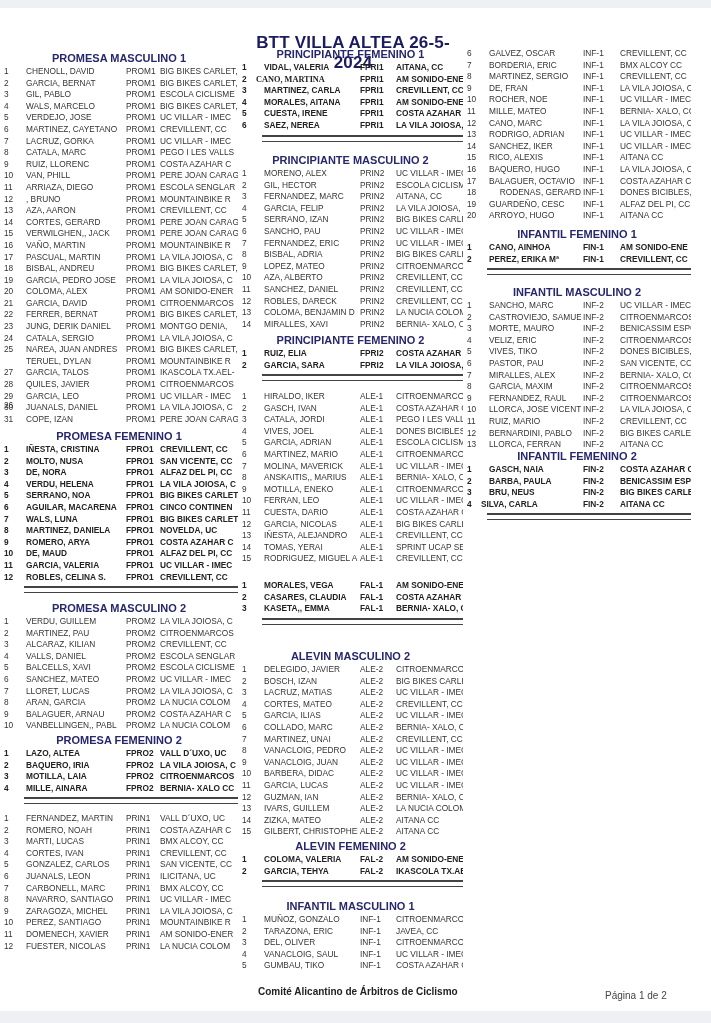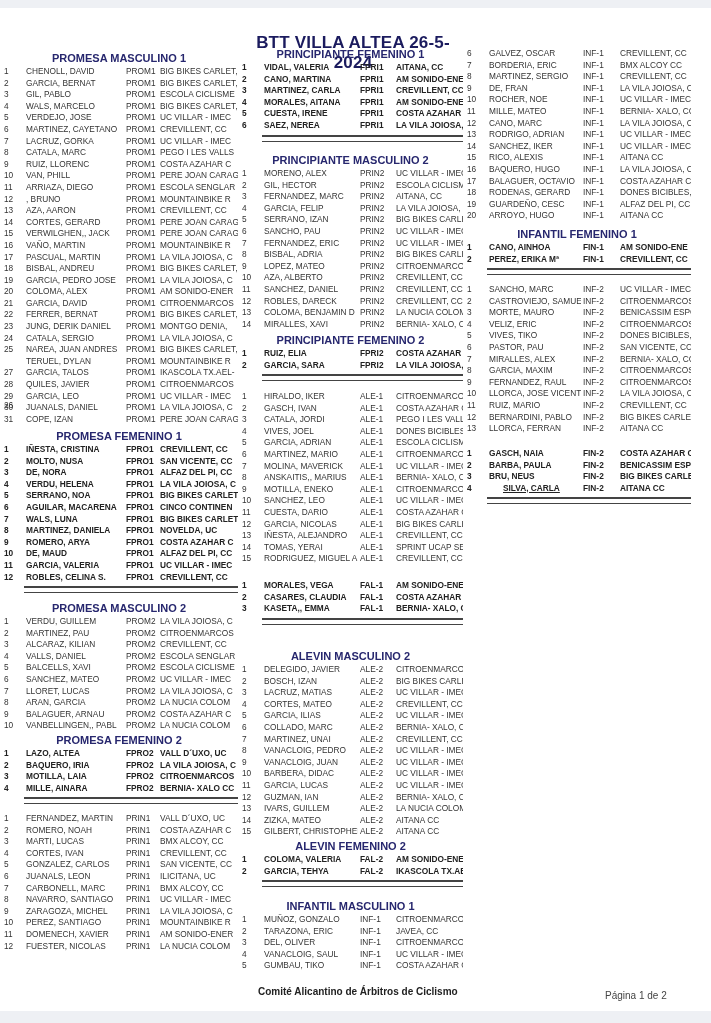--- a/index.html
+++ b/index.html
@@ -459,21 +459,21 @@
   <div class="sec bold" style="top: 38px; left: 238px; width: 225px;">
       <div class="sec-title">PRINCIPIANTE FEMENINO 1</div>
       <div class="row">
         <span class="pos" style="left: 4px; width: 22px;">1</span>
         <span class="name" style="left: 26px; width: 94px;">VIDAL, VALERIA</span>
         <span class="cat" style="left: 122px; width: 34px;">FPRI1</span>
         <span class="club" style="left: 158px; width: 67px;">AITANA, CC</span>
       </div>
       <div class="row">
         <span class="pos" style="left: 4px; width: 22px;">2</span>
-        <span class="name" style="left: 26px; width: 94px;">CANO, MARTINA</span>
+        <span class="name" style="left: 18px; width: 94px; font-family: Liberation Serif, serif;">CANO, MARTINA</span>
         <span class="cat" style="left: 122px; width: 34px;">FPRI1</span>
         <span class="club" style="left: 158px; width: 67px;">AM SONIDO-ENE</span>
       </div>
       <div class="row">
         <span class="pos" style="left: 4px; width: 22px;">3</span>
         <span class="name" style="left: 26px; width: 94px;">MARTINEZ, CARLA</span>
         <span class="cat" style="left: 122px; width: 34px;">FPRI1</span>
         <span class="club" style="left: 158px; width: 67px;">CREVILLENT, CC</span>
       </div>
       <div class="row">
@@ -649,21 +649,21 @@
         <span class="club" style="left: 158px; width: 67px;">BERNIA- XALO, CC</span>
       </div>
       <div class="row">
         <span class="pos" style="left: 4px; width: 22px;">9</span>
         <span class="name" style="left: 26px; width: 94px;">MOTILLA, ENEKO</span>
         <span class="cat" style="left: 122px; width: 34px;">ALE-1</span>
         <span class="club" style="left: 158px; width: 67px;">CITROENMARCOS</span>
       </div>
       <div class="row">
         <span class="pos" style="left: 4px; width: 22px;">10</span>
-        <span class="name" style="left: 26px; width: 94px;">SANCHEZ, LEO</span>
+        <span class="name" style="left: 26px; width: 94px;">FERRAN, LEO</span>
         <span class="cat" style="left: 122px; width: 34px;">ALE-1</span>
         <span class="club" style="left: 158px; width: 67px;">UC VILLAR - IMEC</span>
       </div>
       <div class="row">
         <span class="pos" style="left: 4px; width: 22px;">11</span>
         <span class="name" style="left: 26px; width: 94px;">CUESTA, DARIO</span>
         <span class="cat" style="left: 122px; width: 34px;">ALE-1</span>
         <span class="club" style="left: 158px; width: 67px;">COSTA AZAHAR C</span>
       </div>
       <div class="row">
@@ -923,21 +923,21 @@
         <span class="club" style="left: 157px; width: 71px;">LA VILA JOIOSA, C</span>
       </div>
       <div class="row">
         <span class="pos" style="left: 4px; width: 22px;">17</span>
         <span class="name" style="left: 26px; width: 92px;">BALAGUER, OCTAVIO</span>
         <span class="cat" style="left: 120px; width: 35px;">INF-1</span>
         <span class="club" style="left: 157px; width: 71px;">COSTA AZAHAR C</span>
       </div>
       <div class="row">
         <span class="pos" style="left: 4px; width: 22px;">18</span>
-        <span class="name" style="left: 26px; width: 92px;">RODENAS, GERARD</span>
+        <span class="name" style="left: 26px; width: 92px; text-align: right;">RODENAS, GERARD</span>
         <span class="cat" style="left: 120px; width: 35px;">INF-1</span>
         <span class="club" style="left: 157px; width: 71px;">DONES BICIBLES,</span>
       </div>
       <div class="row">
         <span class="pos" style="left: 4px; width: 22px;">19</span>
         <span class="name" style="left: 26px; width: 92px;">GUARDEÑO, CESC</span>
         <span class="cat" style="left: 120px; width: 35px;">INF-1</span>
         <span class="club" style="left: 157px; width: 71px;">ALFAZ DEL PI, CC</span>
       </div>
       <div class="row">
@@ -957,20 +957,21 @@
       </div>
       <div class="row">
         <span class="pos" style="left: 4px; width: 22px;">2</span>
         <span class="name" style="left: 26px; width: 92px;">PEREZ, ERIKA Mª</span>
         <span class="cat" style="left: 120px; width: 35px;">FIN-1</span>
         <span class="club" style="left: 157px; width: 71px;">CREVILLENT, CC</span>
       </div>
       <div class="dbl" style="margin-left: 24px;"></div>
     </div>
   <div class="sec" style="top: 276px; left: 463px; width: 228px;">
+      <div class="sec-title">INFANTIL MASCULINO 2</div>
       <div class="row">
         <span class="pos" style="left: 4px; width: 22px;">1</span>
         <span class="name" style="left: 26px; width: 92px;">SANCHO, MARC</span>
         <span class="cat" style="left: 120px; width: 35px;">INF-2</span>
         <span class="club" style="left: 157px; width: 71px;">UC VILLAR - IMEC</span>
       </div>
       <div class="row">
         <span class="pos" style="left: 4px; width: 22px;">2</span>
         <span class="name" style="left: 26px; width: 92px;">CASTROVIEJO, SAMUEL</span>
         <span class="cat" style="left: 120px; width: 35px;">INF-2</span>
@@ -1037,41 +1038,42 @@
         <span class="club" style="left: 157px; width: 71px;">BIG BIKES CARLET,</span>
       </div>
       <div class="row">
         <span class="pos" style="left: 4px; width: 22px;">13</span>
         <span class="name" style="left: 26px; width: 92px;">LLORCA, FERRAN</span>
         <span class="cat" style="left: 120px; width: 35px;">INF-2</span>
         <span class="club" style="left: 157px; width: 71px;">AITANA CC</span>
       </div>
     </div>
   <div class="sec bold" style="top: 440px; left: 463px; width: 228px;">
+      <div class="sec-title">INFANTIL FEMENINO 2</div>
       <div class="row">
         <span class="pos" style="left: 4px; width: 22px;">1</span>
         <span class="name" style="left: 26px; width: 92px;">GASCH, NAIA</span>
         <span class="cat" style="left: 120px; width: 35px;">FIN-2</span>
         <span class="club" style="left: 157px; width: 71px;">COSTA AZAHAR C</span>
       </div>
       <div class="row">
         <span class="pos" style="left: 4px; width: 22px;">2</span>
         <span class="name" style="left: 26px; width: 92px;">BARBA, PAULA</span>
         <span class="cat" style="left: 120px; width: 35px;">FIN-2</span>
         <span class="club" style="left: 157px; width: 71px;">BENICASSIM ESP</span>
       </div>
       <div class="row">
         <span class="pos" style="left: 4px; width: 22px;">3</span>
         <span class="name" style="left: 26px; width: 92px;">BRU, NEUS</span>
         <span class="cat" style="left: 120px; width: 35px;">FIN-2</span>
         <span class="club" style="left: 157px; width: 71px;">BIG BIKES CARLET</span>
       </div>
       <div class="row">
         <span class="pos" style="left: 4px; width: 22px;">4</span>
-        <span class="name" style="left: 40px; width: 92px; text-decoration: underline;">SILVA, CARLA</span>
+        <span class="name" style="left: 18px; width: 92px;">SILVA, CARLA</span>
         <span class="cat" style="left: 120px; width: 35px;">FIN-2</span>
         <span class="club" style="left: 157px; width: 71px;">AITANA CC</span>
       </div>
       <div class="dbl" style="margin-left: 24px;"></div>
     </div>
 
   <div class="footer">Comité Alicantino de Árbitros de Ciclismo</div>
   <div class="pageno">Página 1 de 2</div>
 </div>
 

